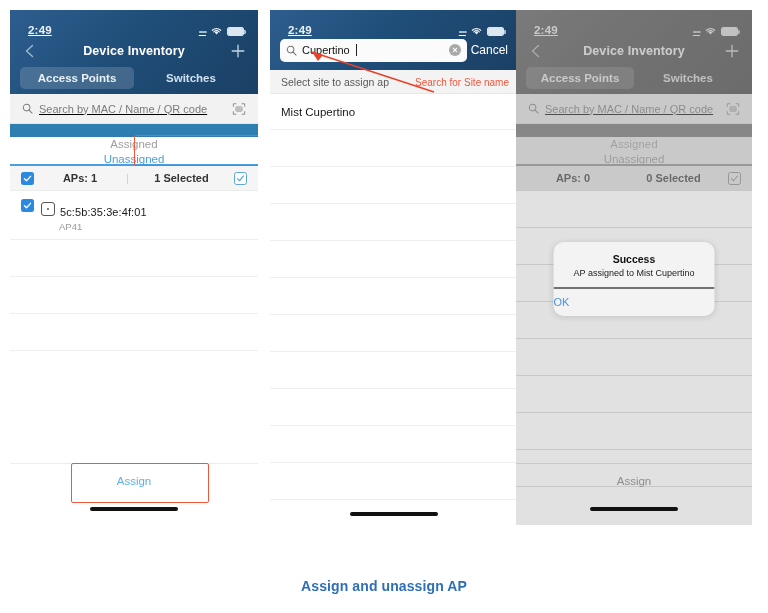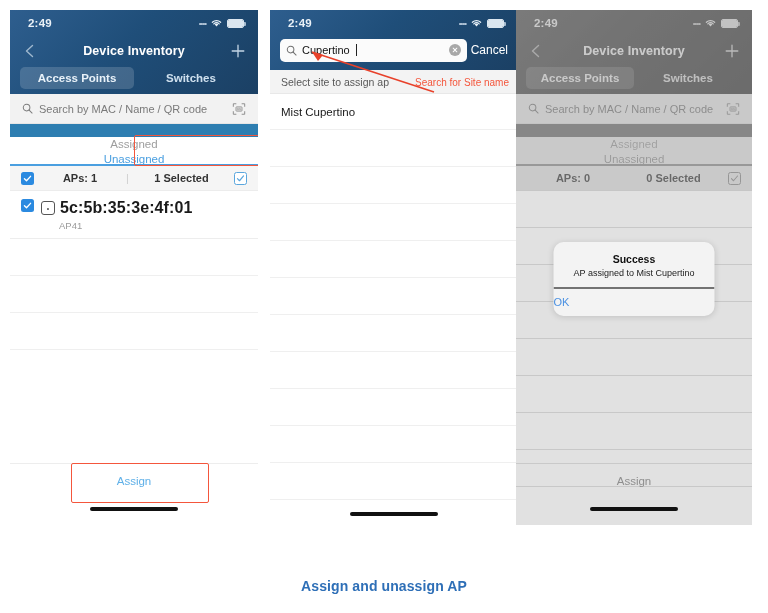--- a/index.html
+++ b/index.html
@@ -25,22 +25,23 @@
   #phone3 { left: 516px; width: 236px; }
 
   
   .navbar {
     background: linear-gradient(135deg,#2e5e8e 0%, #1f4e79 45%, #1b4064 100%);
     color:#fff;
     position:relative;
   }
   .statusbar {
     height: 26px;
-    display:flex; align-items:center; justify-content:space-between;
+    display:flex; align-items:flex-end; justify-content:space-between;
     padding: 0 14px 0 18px;
+    text-decoration: underline;
   }
   .clock { font-size: 11.5px; font-weight:700; letter-spacing:.2px; color:#eaf1f7;}
   .sb-right { display:flex; align-items:center; gap:4px; }
   .dots { letter-spacing:-1px; font-size:8px; color:#b9cbdc; }
   .wifi-ic { width:13px; height:10px; display:block;}
   .batt {
     width:17px; height:9px; border:1.2px solid #dbe6ef; border-radius:2px;
     position:relative; background:#dbe6ef; background-clip: content-box; padding:0;
   }
   .batt::after{
@@ -68,21 +69,21 @@
   }
   .seg{
     flex:1; text-align:center; font-size:11.5px; font-weight:700;
     color:#cfe0ee; padding:5px 0; border-radius:5px;
   }
   .seg.active{ background: rgba(255,255,255,.16); color:#e9f2f9; }
 
   
   .searchbar{
     height:30px; background:#f2f2f2; display:flex; align-items:center;
-    padding:0 12px; gap:6px; border-bottom:1px solid #e6e6e6;
+    padding:0 12px; gap:6px; border-bottom:1px solid #e6e6e6;text-decoration:underline;
   }
   .mag{ width:11px; height:11px; color:#7c7c7c; flex:0 0 auto;}
   .search-ph{ font-size:11px; color:#7a7a7a; flex:1; }
   .qr-ic{ width:14px; height:14px; color:#8c8c8c; }
 
   
   .blue-sliver{ height:13px; background:#2e7eb1; }
 
   
   .tabs{
@@ -128,21 +129,21 @@
     padding:8px 11px 7px 11px; display:flex; align-items:flex-start; gap:7px;
     border-bottom:1px solid #ededed; background:#fff;
   }
   .ap-ic{
     width:14px; height:14px; border:1.1px solid #555; border-radius:3px;
     display:flex; align-items:center; justify-content:center; flex:0 0 auto;
     margin-top:0px;
   }
   .ap-ic span{ font-size:7px; color:#555; line-height:1; }
   .dev-main{ display:flex; flex-direction:column; gap:3px; }
-  .dev-mac{ font-size:16px; font-weight:700; color:#1a1a1a; letter-spacing:.1px;}
+  .dev-mac{ font-size:11px; font-weight:400; color:#1a1a1a; letter-spacing:.1px;margin-top:7px;}
   .dev-model{ font-size:9.5px; color:#9b9b9b; padding-left:18px;}
 
   
   .emptyrow{ height:37px; border-bottom:1px solid #efefef; }
 
   
   .assign-wrap{
     position:absolute; left:0; right:0; bottom:0; height:62px;
     display:flex; flex-direction:column; align-items:center; justify-content:flex-start;
   }

